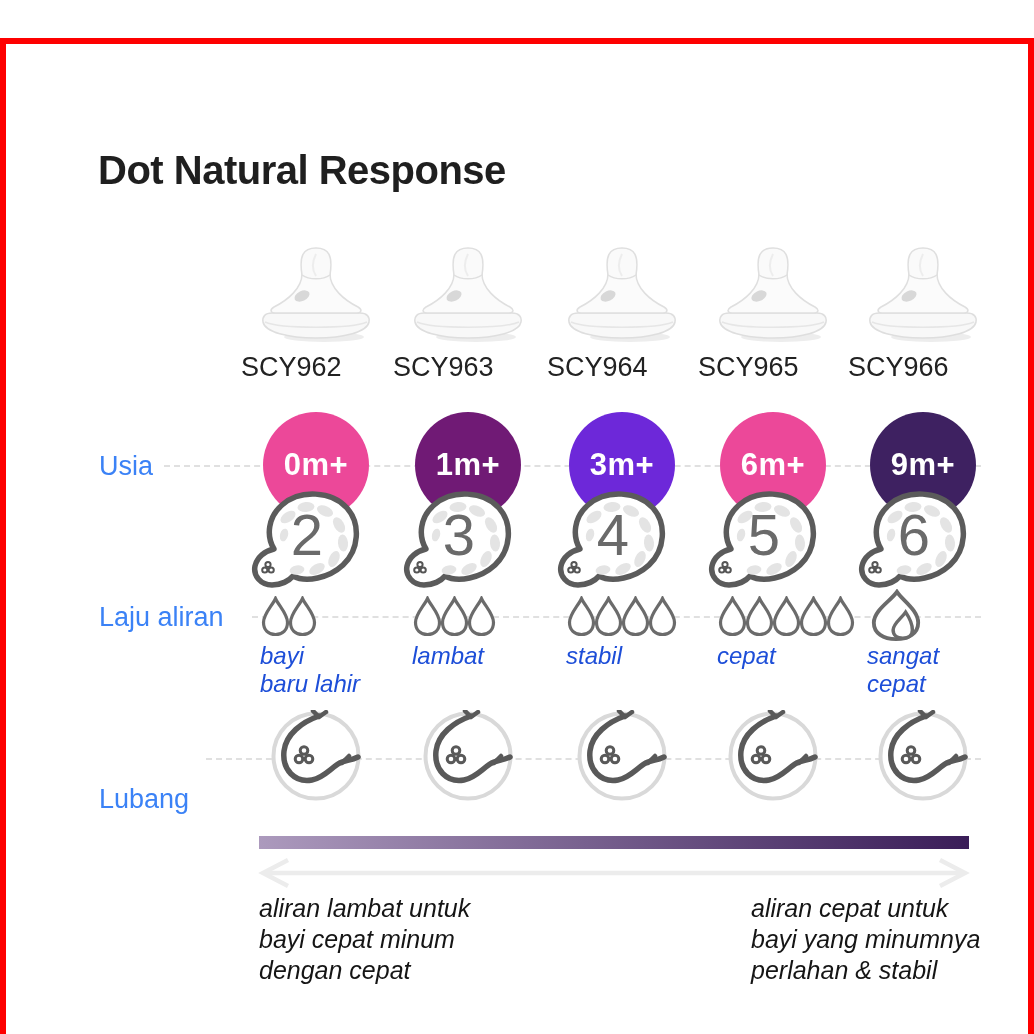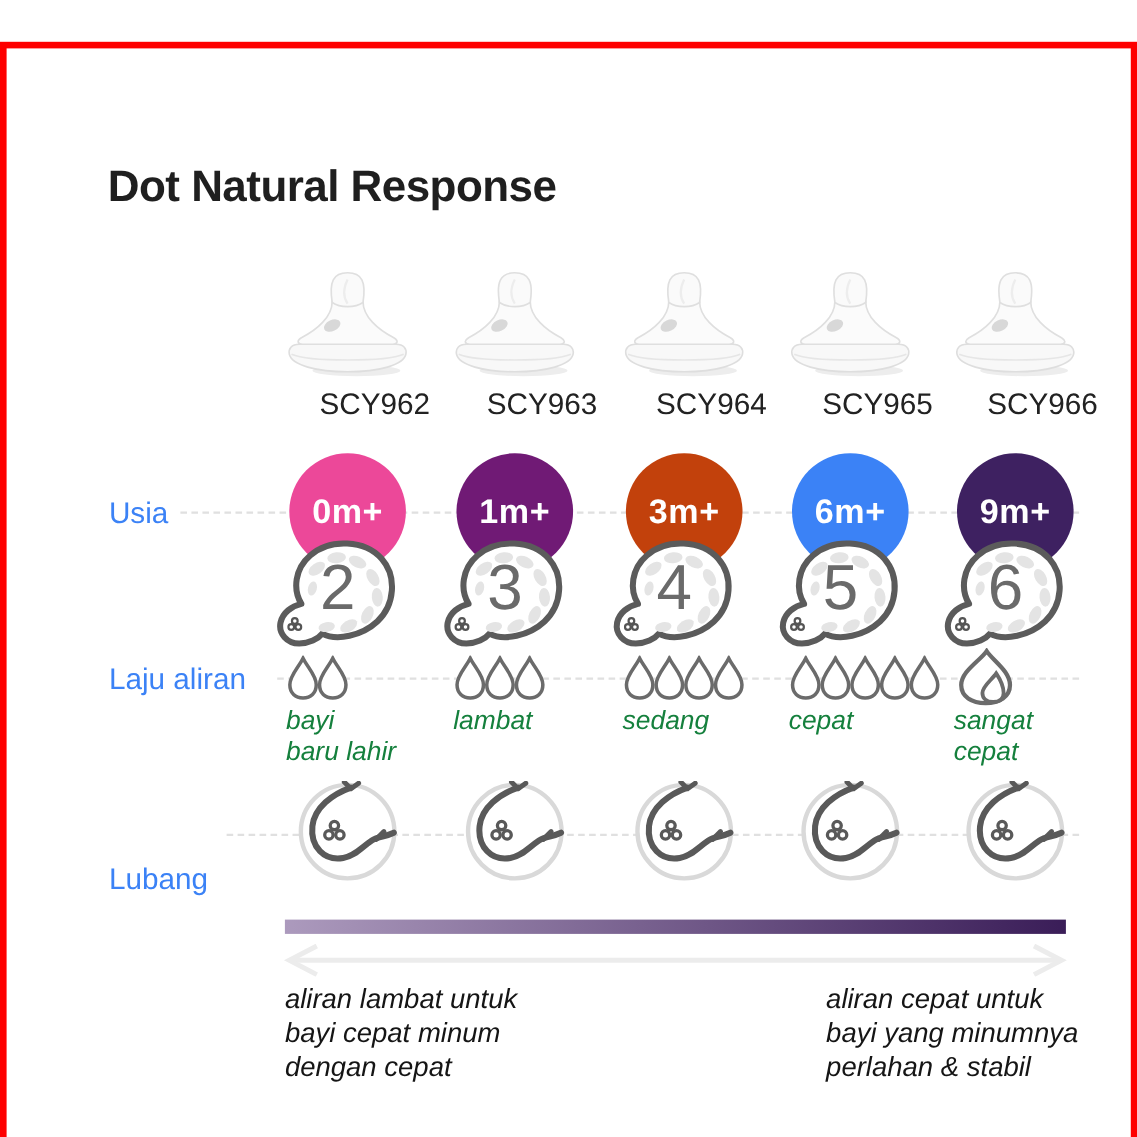--- a/index.html
+++ b/index.html
@@ -17,39 +17,39 @@
   .dash-laju{left:246px;top:572px;width:729px;}
   .dash-lubang{left:200px;top:714px;width:775px;}
   .row-label{position:absolute;left:93px;font-size:27px;color:#3b82f6;z-index:2;}
   .label-usia{top:407px;}
   .label-laju{top:558px;}
   .label-lubang{top:740px;}
   .col{position:absolute;top:200px;width:150px;height:575px;z-index:2;}
   .col-1{left:235px;} .col-2{left:387px;} .col-3{left:541px;} .col-4{left:692px;} .col-5{left:842px;}
   .photo{position:absolute;top:0;left:15px;width:120px;height:100px;}
   .photo svg{width:100%;height:100%;}
-  .code{position:absolute;top:108px;left:0;width:100%;text-align:right;font-size:27px;color:#222;}
+  .code{position:absolute;top:108px;left:0;width:100%;text-align:left;font-size:27px;color:#222;}
   .age{
     position:absolute;top:168px;left:22px;width:106px;height:106px;border-radius:50%;
     display:flex;align-items:center;justify-content:center;
     color:#fff;font-size:31px;font-weight:700;letter-spacing:0.5px;
   }
   .teat-illus{position:absolute;top:243px;left:10px;width:112px;height:104px;}
   .teat-illus svg{position:absolute;left:0;top:0;width:112px;height:104px;}
   .teat-num{
     position:absolute;left:22px;top:14px;width:68px;height:66px;
     display:flex;align-items:center;justify-content:center;
     font-size:58px;color:#6a6a6a;z-index:3;
   }
   .drops{position:absolute;top:352px;left:19px;height:44px;display:flex;align-items:flex-start;}
   .drops svg.drop{width:31px;height:41px;margin-right:-4px;}
   .drops svg.drop-double{width:58px;height:54px;margin-top:-7px;}
   .flow-label{
     position:absolute;top:398px;left:19px;
-    font-style:italic;font-size:24px;line-height:28px;color:#15803d;
+    font-style:italic;font-size:24px;line-height:28px;color:#1d4ed8;
   }
   .hole{position:absolute;top:466px;left:29px;width:92px;height:92px;}
   .hole svg{width:100%;height:100%;}
   .grad-bar{position:absolute;left:253px;top:792px;width:710px;height:13px;z-index:2;}
   .scale-arrow{position:absolute;left:250px;top:814px;width:716px;height:30px;z-index:2;}
   .scale-arrow svg{width:100%;height:100%;}
   .footer-text{
     position:absolute;top:849px;font-style:italic;font-size:25px;line-height:31px;color:#151515;z-index:2;
   }
   .footer-left{left:253px;}
@@ -216,21 +216,21 @@
     <ellipse cx="68" cy="93" rx="40" ry="5" fill="#ededed"></ellipse>
     <path d="M16,69 H104 C111,69 114,73 113,78 C111,88 88,94 60,94 C32,94 9,88 7,78 C6,73 9,69 16,69 Z" fill="#f8f8f8" stroke="#dedede" stroke-width="1.5"></path>
     <path d="M9,78 C25,85 95,85 111,78" fill="none" stroke="#e6e6e6" stroke-width="1.5"></path>
     <path d="M46,30 C46,44 32,56 18,63 C13,66 15,69 19,69 H101 C105,69 107,66 102,63 C88,56 74,44 74,30 Z" fill="#fbfbfb" stroke="#dfdfdf" stroke-width="1.5"></path>
     <path d="M46,31 C43,12 47,4 60,4 C73,4 77,12 74,31 C67,36 53,36 46,31 Z" fill="#fafafa" stroke="#dfdfdf" stroke-width="1.5"></path>
     <ellipse cx="46" cy="52" rx="8" ry="5" fill="#d8d8d8" transform="rotate(-25 46 52)"></ellipse>
     <path d="M60,10 C56,18 56,26 60,32" fill="none" stroke="#ededed" stroke-width="2"></path>
   </svg>
 </div>
     <div class="code">SCY964</div>
-    <div class="age" style="background-color: #c2410c;">
+    <div class="age" style="background-color: #6d28d9;">
       <span>3m+</span>
     </div>
     <div class="teat-illus">
       <span>
   <svg viewBox="0 0 112 104">
     <path d="M21,98 C10,98 2,89 4,79 C6,70 14,64 23,62 C15,49 17,30 31,18 C49,2 81,4 96,21 C110,37 108,63 92,78 C78,91 55,96 42,89 C38,94 30,98 21,98 Z" fill="#ffffff" stroke="#5b5b5b" stroke-width="5.5" stroke-linejoin="round"></path>
     <g fill="#e4e4e4">
       <ellipse cx="37" cy="30" rx="8.5" ry="5" transform="rotate(-35 37 30)"></ellipse>
       <ellipse cx="55" cy="20" rx="8.5" ry="5" transform="rotate(-5 55 20)"></ellipse>
       <ellipse cx="74" cy="24" rx="8.5" ry="5" transform="rotate(25 74 24)"></ellipse>
@@ -261,21 +261,21 @@
 
   <svg class="drop" viewBox="0 0 31 41">
     <path d="M15.5,2.5 C12,10 3.5,18 3.5,26.5 C3.5,34 8.5,38.5 15.5,38.5 C22.5,38.5 27.5,34 27.5,26.5 C27.5,18 19,10 15.5,2.5 Z" fill="#fff" stroke="#6b6b6b" stroke-width="3.2"></path>
   </svg>
 
   <svg class="drop" viewBox="0 0 31 41">
     <path d="M15.5,2.5 C12,10 3.5,18 3.5,26.5 C3.5,34 8.5,38.5 15.5,38.5 C22.5,38.5 27.5,34 27.5,26.5 C27.5,18 19,10 15.5,2.5 Z" fill="#fff" stroke="#6b6b6b" stroke-width="3.2"></path>
   </svg>
 </div>
     <div class="flow-label">
-      <div>sedang</div>
+      <div>stabil</div>
       <div></div>
     </div>
     <div class="hole">
   <svg viewBox="0 0 92 92">
     <circle cx="46" cy="46" r="42.5" fill="#fff" stroke="#d9d9d9" stroke-width="4"></circle>
     <path d="M49,6 C32,12 16,24 14,41 C12,60 25,73 42,70 C53,68 59,60 68,54 C74,50 80,51 88,47" fill="none" stroke="#595959" stroke-width="5.5" stroke-linecap="round"></path>
     <path d="M49,7 L43,1 M49,7 L56,2" fill="none" stroke="#595959" stroke-width="4.5" stroke-linecap="round"></path>
     <path d="M72,53 L79,46" fill="none" stroke="#595959" stroke-width="4.5" stroke-linecap="round"></path>
     <g fill="none" stroke="#595959" stroke-width="3" transform="translate(34,46)">
       <circle cx="0" cy="-5.5" r="3.8"></circle>
@@ -292,21 +292,21 @@
     <ellipse cx="68" cy="93" rx="40" ry="5" fill="#ededed"></ellipse>
     <path d="M16,69 H104 C111,69 114,73 113,78 C111,88 88,94 60,94 C32,94 9,88 7,78 C6,73 9,69 16,69 Z" fill="#f8f8f8" stroke="#dedede" stroke-width="1.5"></path>
     <path d="M9,78 C25,85 95,85 111,78" fill="none" stroke="#e6e6e6" stroke-width="1.5"></path>
     <path d="M46,30 C46,44 32,56 18,63 C13,66 15,69 19,69 H101 C105,69 107,66 102,63 C88,56 74,44 74,30 Z" fill="#fbfbfb" stroke="#dfdfdf" stroke-width="1.5"></path>
     <path d="M46,31 C43,12 47,4 60,4 C73,4 77,12 74,31 C67,36 53,36 46,31 Z" fill="#fafafa" stroke="#dfdfdf" stroke-width="1.5"></path>
     <ellipse cx="46" cy="52" rx="8" ry="5" fill="#d8d8d8" transform="rotate(-25 46 52)"></ellipse>
     <path d="M60,10 C56,18 56,26 60,32" fill="none" stroke="#ededed" stroke-width="2"></path>
   </svg>
 </div>
     <div class="code">SCY965</div>
-    <div class="age" style="background-color: #3b82f6;">
+    <div class="age" style="background-color: #ec4899;">
       <span>6m+</span>
     </div>
     <div class="teat-illus">
       <span>
   <svg viewBox="0 0 112 104">
     <path d="M21,98 C10,98 2,89 4,79 C6,70 14,64 23,62 C15,49 17,30 31,18 C49,2 81,4 96,21 C110,37 108,63 92,78 C78,91 55,96 42,89 C38,94 30,98 21,98 Z" fill="#ffffff" stroke="#5b5b5b" stroke-width="5.5" stroke-linejoin="round"></path>
     <g fill="#e4e4e4">
       <ellipse cx="37" cy="30" rx="8.5" ry="5" transform="rotate(-35 37 30)"></ellipse>
       <ellipse cx="55" cy="20" rx="8.5" ry="5" transform="rotate(-5 55 20)"></ellipse>
       <ellipse cx="74" cy="24" rx="8.5" ry="5" transform="rotate(25 74 24)"></ellipse>

